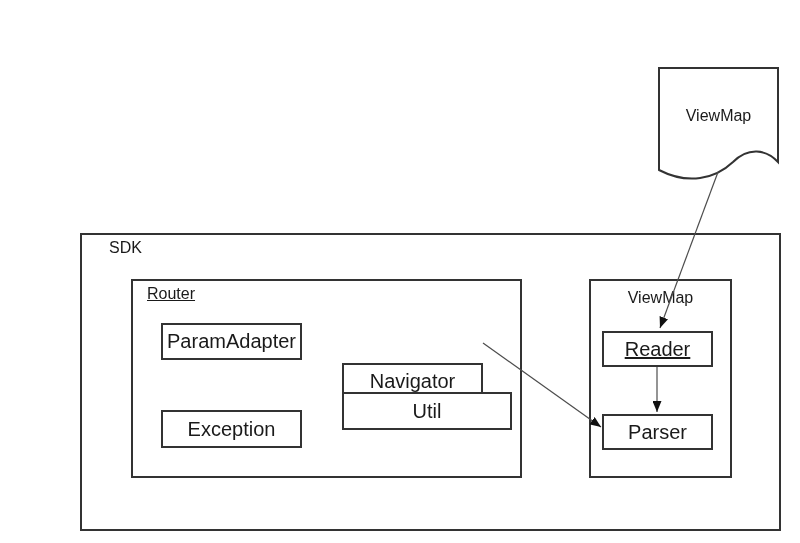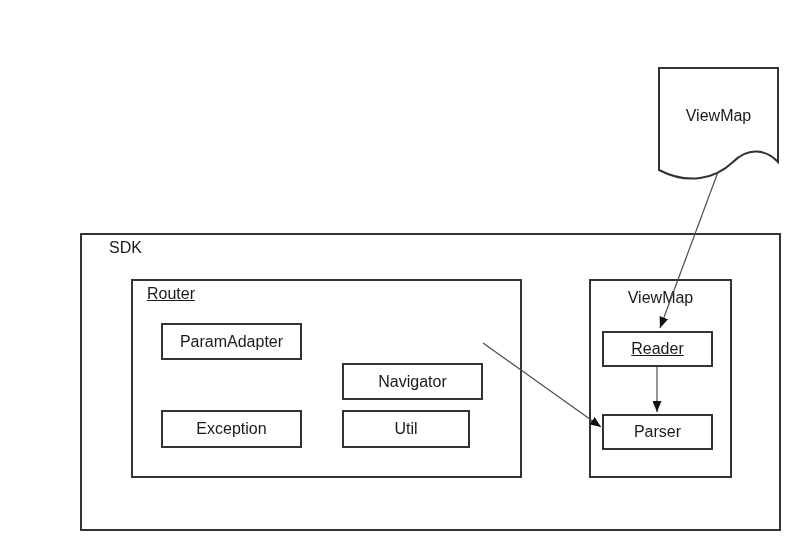--- a/index.html
+++ b/index.html
@@ -5,21 +5,21 @@
   html,body{margin:0;padding:0;background:#ffffff;}
   body{width:800px;height:543px;font-family:"Liberation Sans",sans-serif;color:#1a1a1a;}
   .canvas{position:relative;width:800px;height:543px;overflow:hidden;background:#ffffff;}
 
   .group{position:absolute;border:2px solid #333333;box-sizing:border-box;background:transparent;}
   .group-label{position:absolute;font-size:16px;line-height:1.2;white-space:nowrap;z-index:2;}
   .group-label.centered{text-align:center;}
 
   .node{position:absolute;border:2px solid #333333;box-sizing:border-box;background:#ffffff;
         display:flex;align-items:center;justify-content:center;
-        font-size:16px;white-space:nowrap;z-index:3;}
+        font-size:20px;white-space:nowrap;z-index:3;}
 
   svg.overlay{position:absolute;left:0;top:0;z-index:5;pointer-events:none;}
   .doc-label{position:absolute;left:659px;top:107px;width:119px;text-align:center;
              font-size:16px;z-index:6;}
 </style>
 </head>
 <body>
 
 <div class="canvas">
 
@@ -28,21 +28,21 @@
 
   <div class="group" style="left:131px;top:279px;width:391px;height:199px;"></div>
   <div class="group-label" style="left:147px;top:284px;text-decoration:underline;">Router</div>
 
   <div class="group" style="left:589px;top:279px;width:143px;height:199px;"></div>
   <div class="group-label centered" style="left:589px;top:288px;width:143px;">ViewMap</div>
 
   <div class="node" style="left:161px;top:323px;width:141px;height:37px;">ParamAdapter</div>
   <div class="node" style="left:342px;top:323px;width:141px;height:37px;margin-top:40px;">Navigator</div>
   <div class="node" style="left:161px;top:410px;width:141px;height:38px;">Exception</div>
-  <div class="node" style="left:342px;top:410px;width:128px;height:38px;">Util</div>
+  <div class="node" style="left:342px;top:392px;width:170px;height:38px;">Util</div>
 
   <div class="node" style="left:602px;top:331px;width:111px;height:36px;text-decoration:underline;">Reader</div>
   <div class="node" style="left:602px;top:414px;width:111px;height:36px;">Parser</div>
 
   <svg class="overlay" width="800" height="543" viewBox="0 0 800 543">
     <defs>
       <marker id="arrowhead" markerUnits="userSpaceOnUse" markerWidth="12" markerHeight="9" refX="11" refY="4.5" orient="auto">
         <path d="M0,0 L11,4.5 L0,9 Z" fill="#111111"></path>
       </marker>
     </defs>

